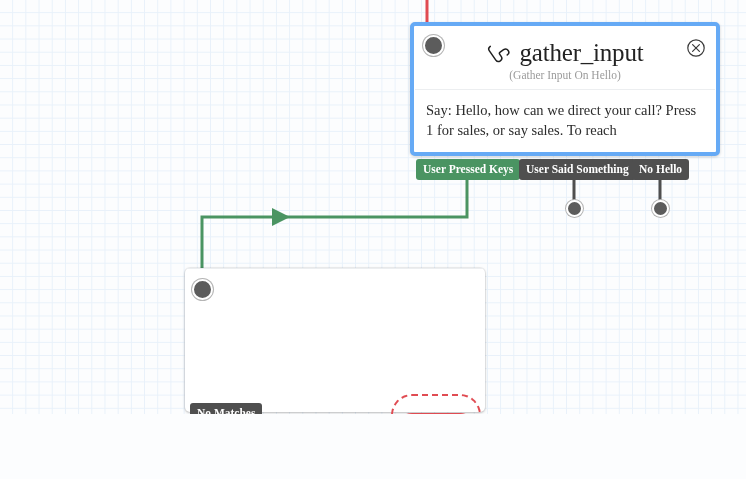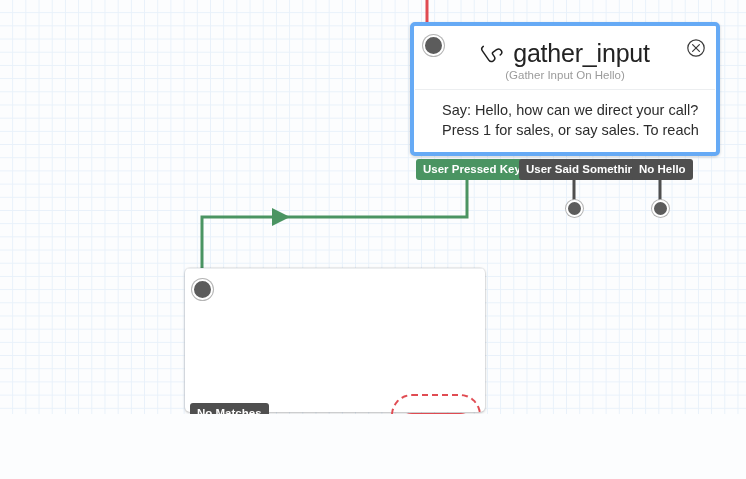--- a/index.html
+++ b/index.html
@@ -18,20 +18,21 @@
     position: relative;
     width: 746px;
     height: 414px;
     overflow: hidden;
     background-color: #fcfdfe;
     background-image:
       linear-gradient(to right, #e8f1fa 1px, transparent 1px),
       linear-gradient(to bottom, #e8f1fa 1px, transparent 1px);
     background-size: 13.2px 13.2px;
     background-position: -1px -1px;
+    font-family: Liberation Serif, serif;
   }
 
   
   #wires {
     position: absolute;
     left: 0; top: 0;
     width: 746px; height: 479px;
     pointer-events: none;
   }
 
@@ -73,21 +74,21 @@
     color: #9b9b9b;
     margin-top: -1px;
     padding-bottom: 8px;
   }
   .head-divider {
     height: 1px;
     background: #eceef0;
     margin: 0 1px;
   }
   .node-body {
-    padding: 10px 12px 12px 28px;
+    padding: 10px 12px 12px 12px;
     font-size: 14.5px;
     line-height: 20px;
     color: #2c2c2c;
   }
 
   
   .close-icon {
     position: absolute;
     right: 10px;
     top: 12px;

